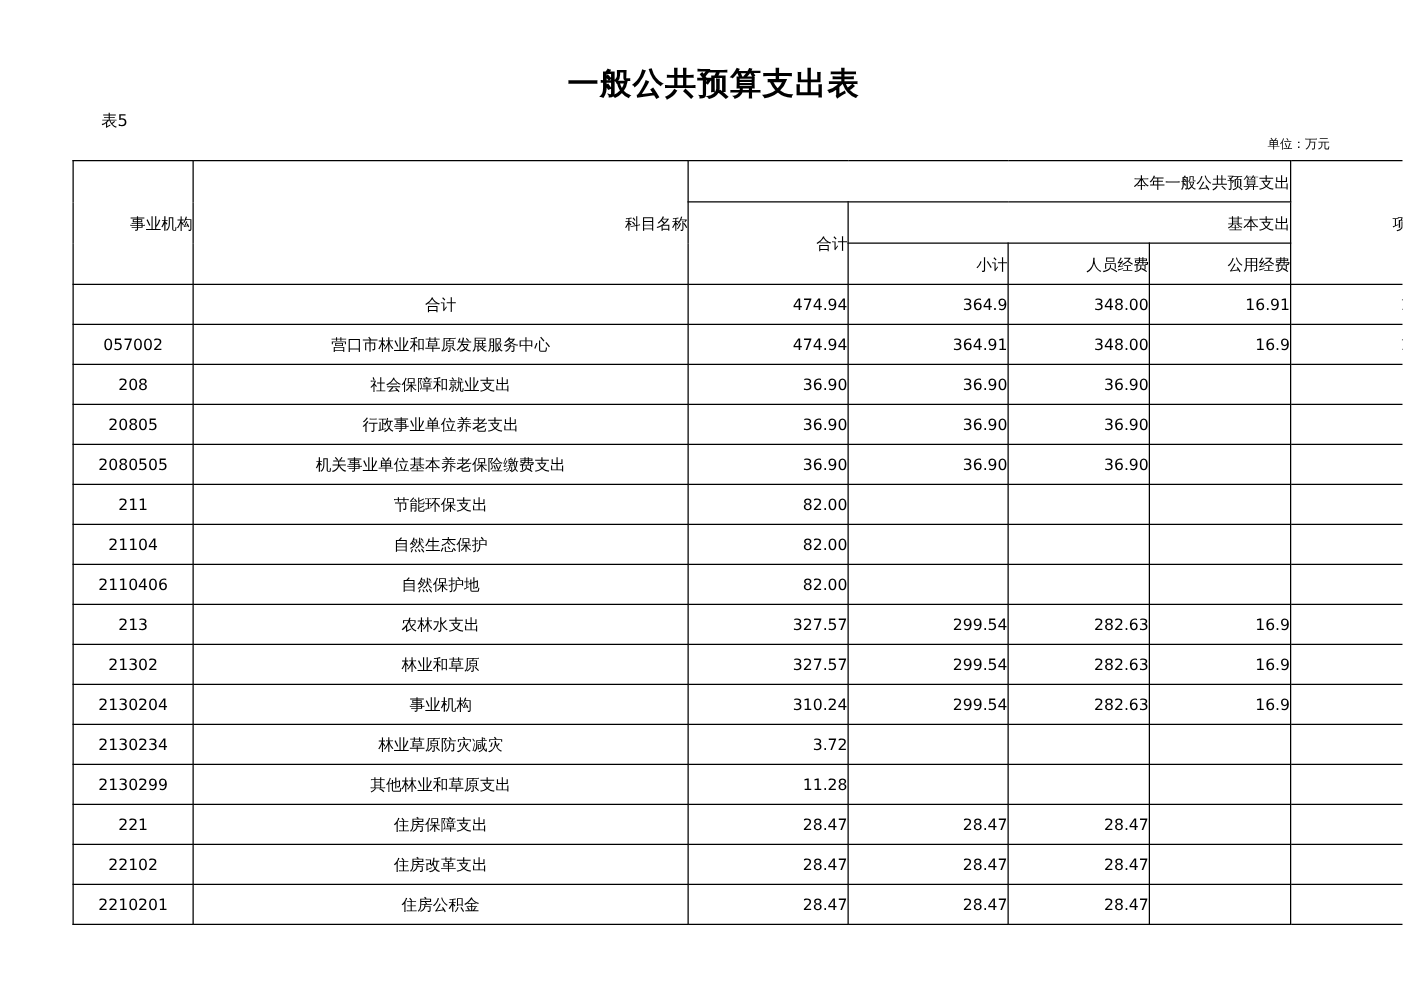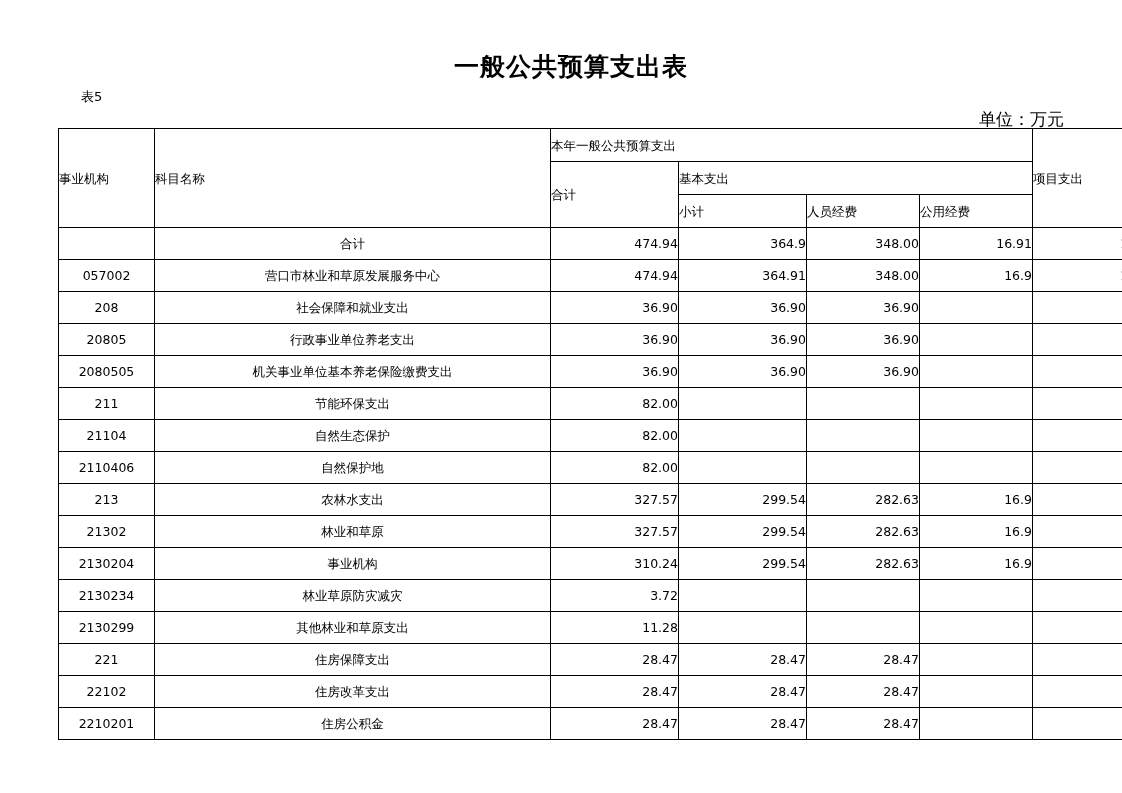--- a/index.html
+++ b/index.html
@@ -37,21 +37,21 @@
     top: 88px;
     left: 62px;
     font-size: 13px;
     font-family: "DejaVu Sans", "Liberation Sans", sans-serif;
     margin-left: 19px;
   }
   .unit-note {
     position: absolute;
     top: 108px;
     right: 58px;
-    font-size: 17px;
+    font-size: 10px;
     font-family: "DejaVu Sans", "Liberation Sans", sans-serif;
   }
   .table-wrap {
     position: absolute;
     top: 128px;
     left: 58px;
     width: 1006px;
   }
   table.budget {
     border-collapse: collapse;
@@ -63,21 +63,21 @@
   table.budget th,
   table.budget td {
     border: 1px solid #000000;
     padding: 0;
     font-weight: normal;
     vertical-align: middle;
     line-height: 1.2;
   }
   .hrow th {
     height: 32px;
-    text-align: left;
+    text-align: right;
   }
   .head-tall {
     height: 96px;
   }
   .col-code { width: 96px; }
   .col-name { width: 396px; }
   .col-total { width: 128px; }
   .col-sub { width: 128px; }
   .col-person { width: 113px; }
   .col-public { width: 113px; }

